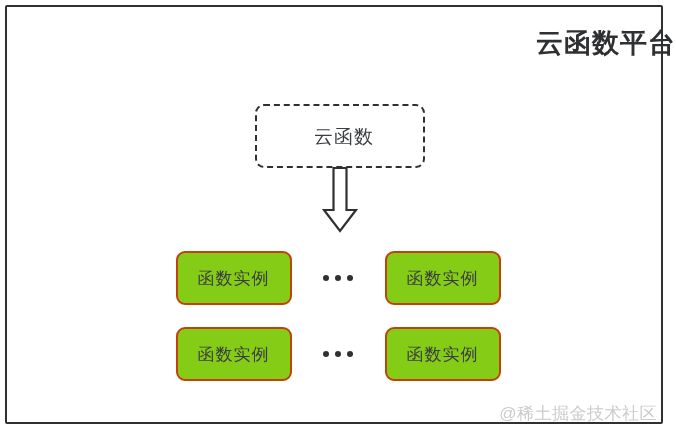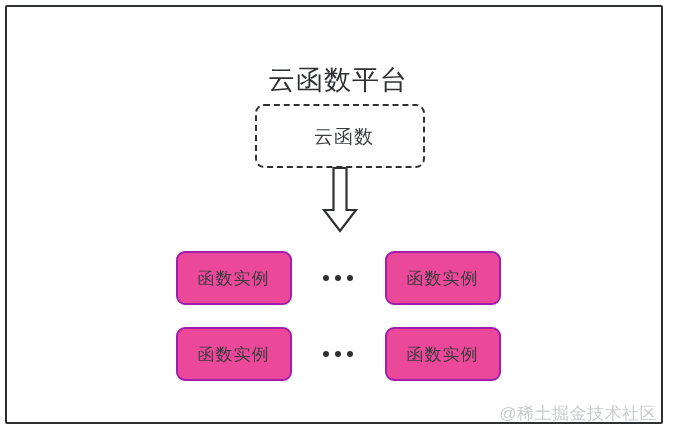--- a/index.html
+++ b/index.html
@@ -33,28 +33,27 @@
     border-radius: 2px;
     background: #ffffff;
   }
 
   
   .platform-title {
     position: absolute;
     left: 0;
     top: 26px;
     width: 676px;
-    text-align: center;
+    text-align: right;
     font-size: 27px;
-    font-weight: normal;
+    font-weight: bold;
     letter-spacing: 1px;
     color: #2f3032;
     line-height: 34px;
     white-space: nowrap;
-    margin-top: 37px;
   }
 
   
   .cloud-function-box {
     position: absolute;
     left: 255px;
     top: 104px;
     width: 170px;
     height: 64px;
     box-sizing: border-box;
@@ -94,23 +93,23 @@
     align-items: center;
     justify-content: center;
   }
   .instance-row.row-1 { top: 251px; }
   .instance-row.row-2 { top: 327px; }
 
   .instance-box {
     width: 116px;
     height: 54px;
     box-sizing: border-box;
-    border: 2px solid #a21caf;
+    border: 2px solid #c2410c;
     border-radius: 9px;
-    background: #ec4899;
+    background: #84cc16;
     display: flex;
     align-items: center;
     justify-content: center;
     flex: 0 0 auto;
   }
   .instance-label {
     font-size: 17px;
     color: #3a3c40;
     letter-spacing: 1px;
     line-height: 1;

